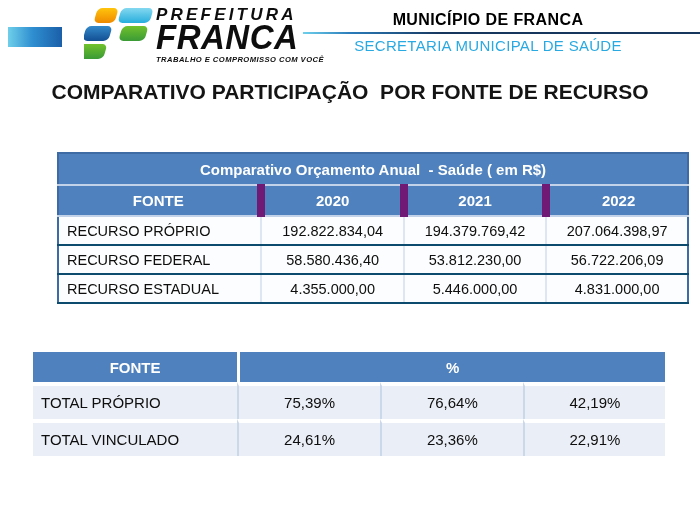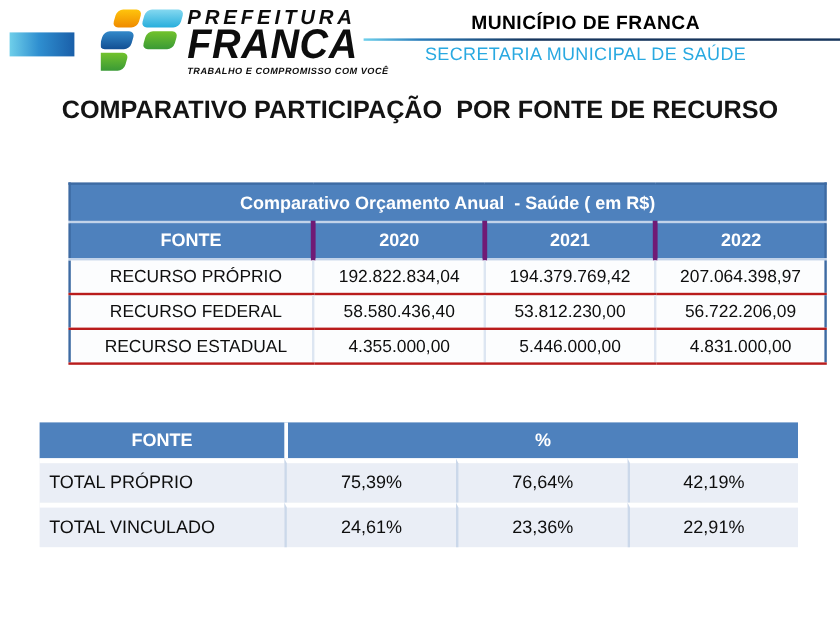--- a/index.html
+++ b/index.html
@@ -28,25 +28,25 @@
   
   .page-title{position:absolute;left:0;top:79px;width:700px;margin:0;text-align:center;
     font-size:21px;font-weight:bold;color:#141414;line-height:26px;white-space:pre-wrap;}
   
   table{border-collapse:collapse;table-layout:fixed;}
   .t1{position:absolute;left:33px;top:152px;width:632px;border:2px solid #3e6ba3;margin-left:24px;}
   .t1 .title-cell{background:#4e81bd;color:#fff;font-weight:bold;font-size:15px;
     text-align:center;height:28px;border-bottom:2px solid #c2d3e9;white-space:pre-wrap;}
   .t1 th{background:#4e81bd;color:#fff;font-weight:bold;font-size:15px;height:27px;
     text-align:center;border-bottom:2px solid #c2d3e9;}
-  .t1 th + th{border-left:4px solid #701a75;}
+  .t1 th + th{border-left:8px solid #701a75;}
   .t1 td{font-size:14.5px;height:25px;background:#fcfdfe;color:#0e0e0e;}
   .t1 td.lbl{text-align:left;padding-left:8px;}
   .t1 td.val{text-align:center;border-left:2px solid #dde6f2;}
-  .t1 tr.datarow td{border-bottom:2px solid #b91c1c;text-align:center;}
+  .t1 tr.datarow td{border-bottom:2px solid #0c4a6e;}
   .t1 tr.totalrow td{background:#4e81bd;color:#fff;font-weight:bold;font-size:14.5px;height:28px;}
   .t1 tr.totalrow td.val{border-left:2px solid #eef3f9;}
   .t2{position:absolute;left:33px;top:352px;width:632px;border-collapse:separate;border-spacing:0;}
   .t2 th{background:#4e81bd;color:#fff;font-weight:bold;font-size:15px;height:28px;text-align:center;}
   .t2 th.pct-head{border-left:3px solid #fff;}
   .t2 td{background:#eaeef6;font-size:15px;height:31px;border-top:4px solid #fff;color:#0e0e0e;}
   .t2 td.lbl{text-align:left;padding-left:8px;}
   .t2 td.val{text-align:center;border-left:2px solid #cbd8ea;}
 </style>
 </head>

